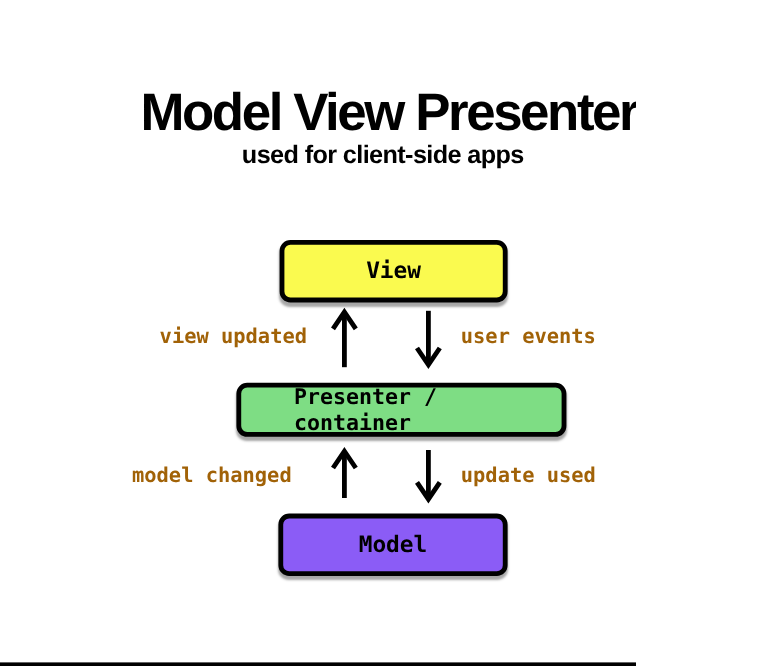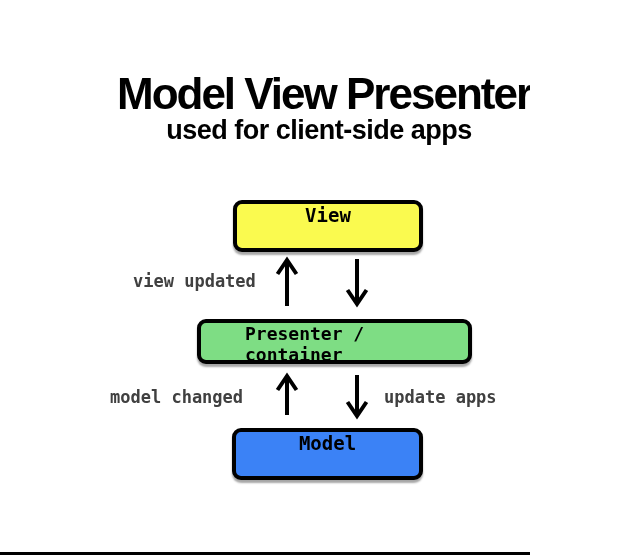--- a/index.html
+++ b/index.html
@@ -21,49 +21,50 @@
     font-weight: 800;
     letter-spacing: -2px;
     color: #000;
     margin: 0;
   }
   .subtitle {
     position: absolute;
     left: 0px; top: 116px;
     width: 638px;
     text-align: center;
-    font-size: 27px;
+    font-size: 21px;
     line-height: 28px;
     font-weight: 800;
     letter-spacing: -0.5px;
     color: #000;
     margin: 0;
   }
   .node {
     position: absolute;
     box-sizing: border-box;
     border: 4px solid #000;
     border-radius: 9px;
     display: flex;
+    align-items: center;
     justify-content: center;
     font-family: "DejaVu Sans Mono", monospace;
     font-weight: bold;
     color: #000;
     box-shadow: 0 3px 2px rgba(0,0,0,0.35);
   }
   .node-view  { left: 233px; top: 200px; width: 190px; height: 52px; font-size: 19px; }
   .node-presenter { left: 197px; top: 319px; width: 275px; height: 45px; font-size: 18px; padding-left: 44px; }
   .node-model { left: 232px; top: 428px; width: 191px; height: 52px; font-size: 19px; }
   .edge-label {
     position: absolute;
     font-family: "DejaVu Sans Mono", monospace;
     font-weight: bold;
     font-size: 17px;
     line-height: 17px;
-    color: #404040;
+    color: #a16207;
     white-space: nowrap;
   }
   .lbl-view-updated  { left: 133px; top: 273px; }
   .lbl-user-events   { left: 384px; top: 273px; }
   .lbl-model-changed { left: 110px; top: 389px; }
   .lbl-update-model  { left: 384px; top: 389px; }
   .arrows-layer {
     position: absolute;
     left: 0; top: 0;
     width: 638px; height: 559px;
@@ -85,27 +86,28 @@
   <h2 class="subtitle">used for client-side apps</h2>
 
   <div class="node node-view" style="background-color: rgb(250, 250, 79);">
     <span>View</span>
   </div>
 
   <div class="node node-presenter" style="background-color: rgb(126, 221, 132);">
     <span>Presenter / container</span>
   </div>
 
-  <div class="node node-model" style="background-color: #3b82f6;">
+  <div class="node node-model" style="background-color: #8b5cf6;">
     <span>Model</span>
   </div>
 
   <span class="edge-label lbl-view-updated">view updated</span>
+  <span class="edge-label lbl-user-events">user events</span>
   <span class="edge-label lbl-model-changed">model changed</span>
-  <span class="edge-label lbl-update-model">update apps</span>
+  <span class="edge-label lbl-update-model">update used</span>
 
   <svg class="arrows-layer" viewBox="0 0 638 559" xmlns="http://www.w3.org/2000/svg">
 
     <g stroke="#000" stroke-width="4" fill="none" stroke-linecap="butt" stroke-linejoin="miter">
       <path d="M287 306 L287 261"></path>
       <path d="M277.5 274 L287 260 L296.5 274"></path>
     </g>
 
     <g stroke="#000" stroke-width="4" fill="none" stroke-linecap="butt" stroke-linejoin="miter">
       <path d="M357 259 L357 303"></path>

